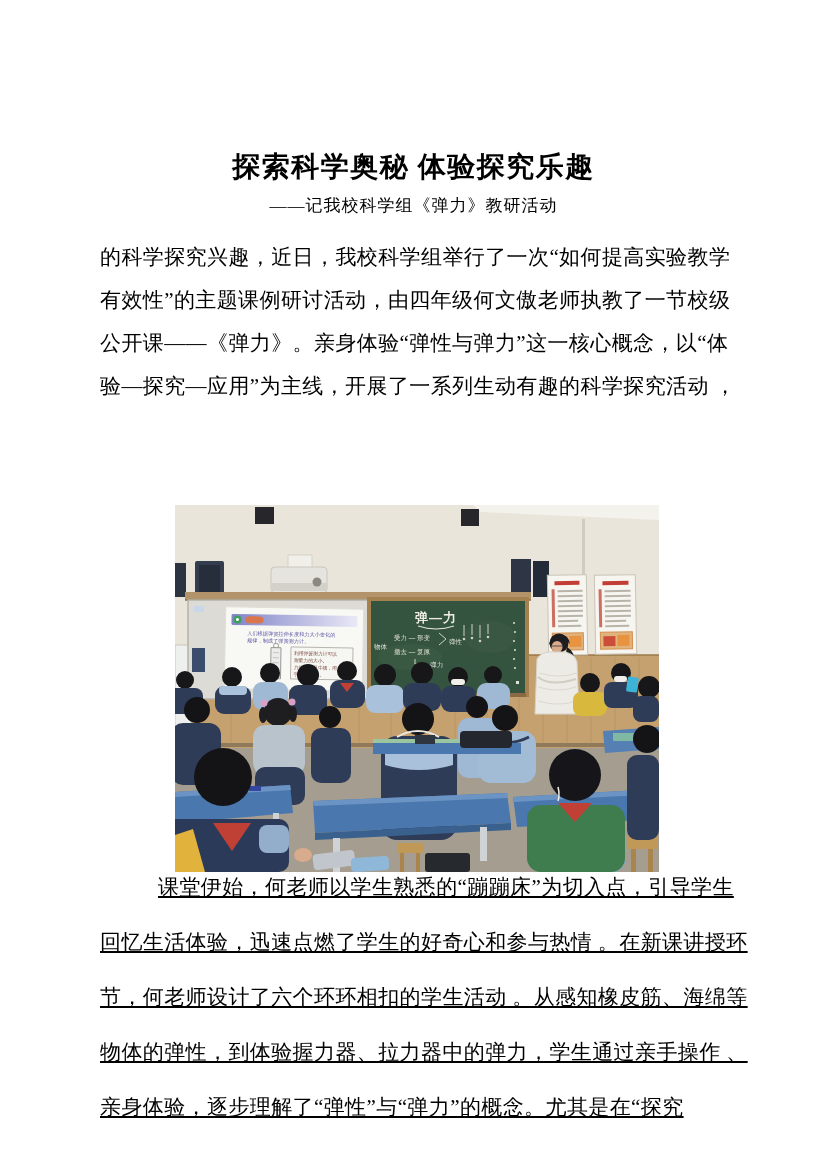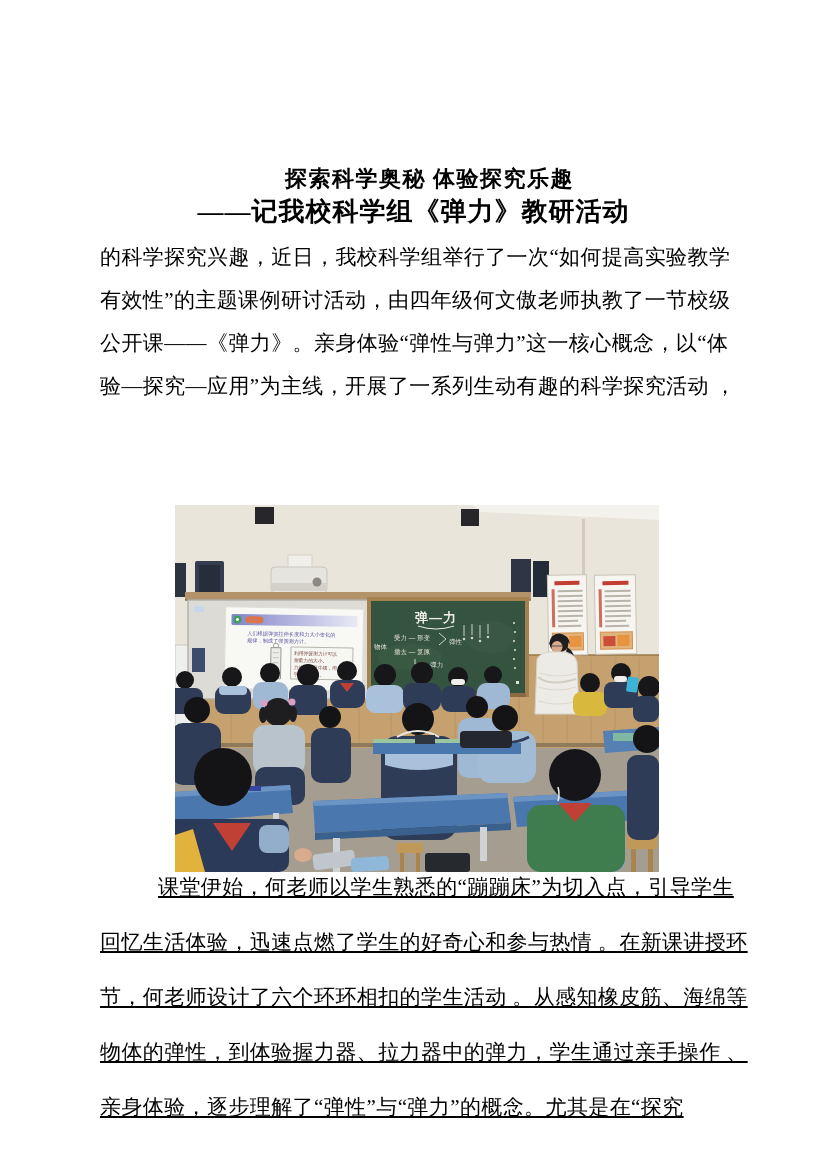--- a/index.html
+++ b/index.html
@@ -6,26 +6,26 @@
   .page{
     position:relative;
     width:827px;height:1170px;
     margin:0 auto;
     background:#ffffff;
     overflow:hidden;
     color:#000;
     font-family:"Liberation Serif", serif;
   }
   .title{
-    position:absolute;top:148px;left:100px;width:627px;margin:16px;
-    text-align:center;font-size:22px;font-weight:bold;letter-spacing:1.5px;
+    position:absolute;top:148px;left:100px;width:627px;margin:0;
+    text-align:center;font-size:28px;font-weight:bold;letter-spacing:1.5px;
   }
   .subtitle{
     position:absolute;top:194px;left:100px;width:627px;margin:0;
-    text-align:center;font-size:26px;font-weight:bold;letter-spacing:1px;
+    text-align:center;font-size:17px;font-weight:normal;letter-spacing:1px;
   }
   .para{position:absolute;left:100px;width:627px;}
   .para .line{
     width:627px;font-size:21px;letter-spacing:0.4px;
     white-space:nowrap;overflow:visible;
   }
   .para1{top:236px;}
   .para1 .line{height:43px;line-height:43px;}
   .para2{top:860px;text-decoration:underline;}
   .para2 .line{height:55px;line-height:55px;}

